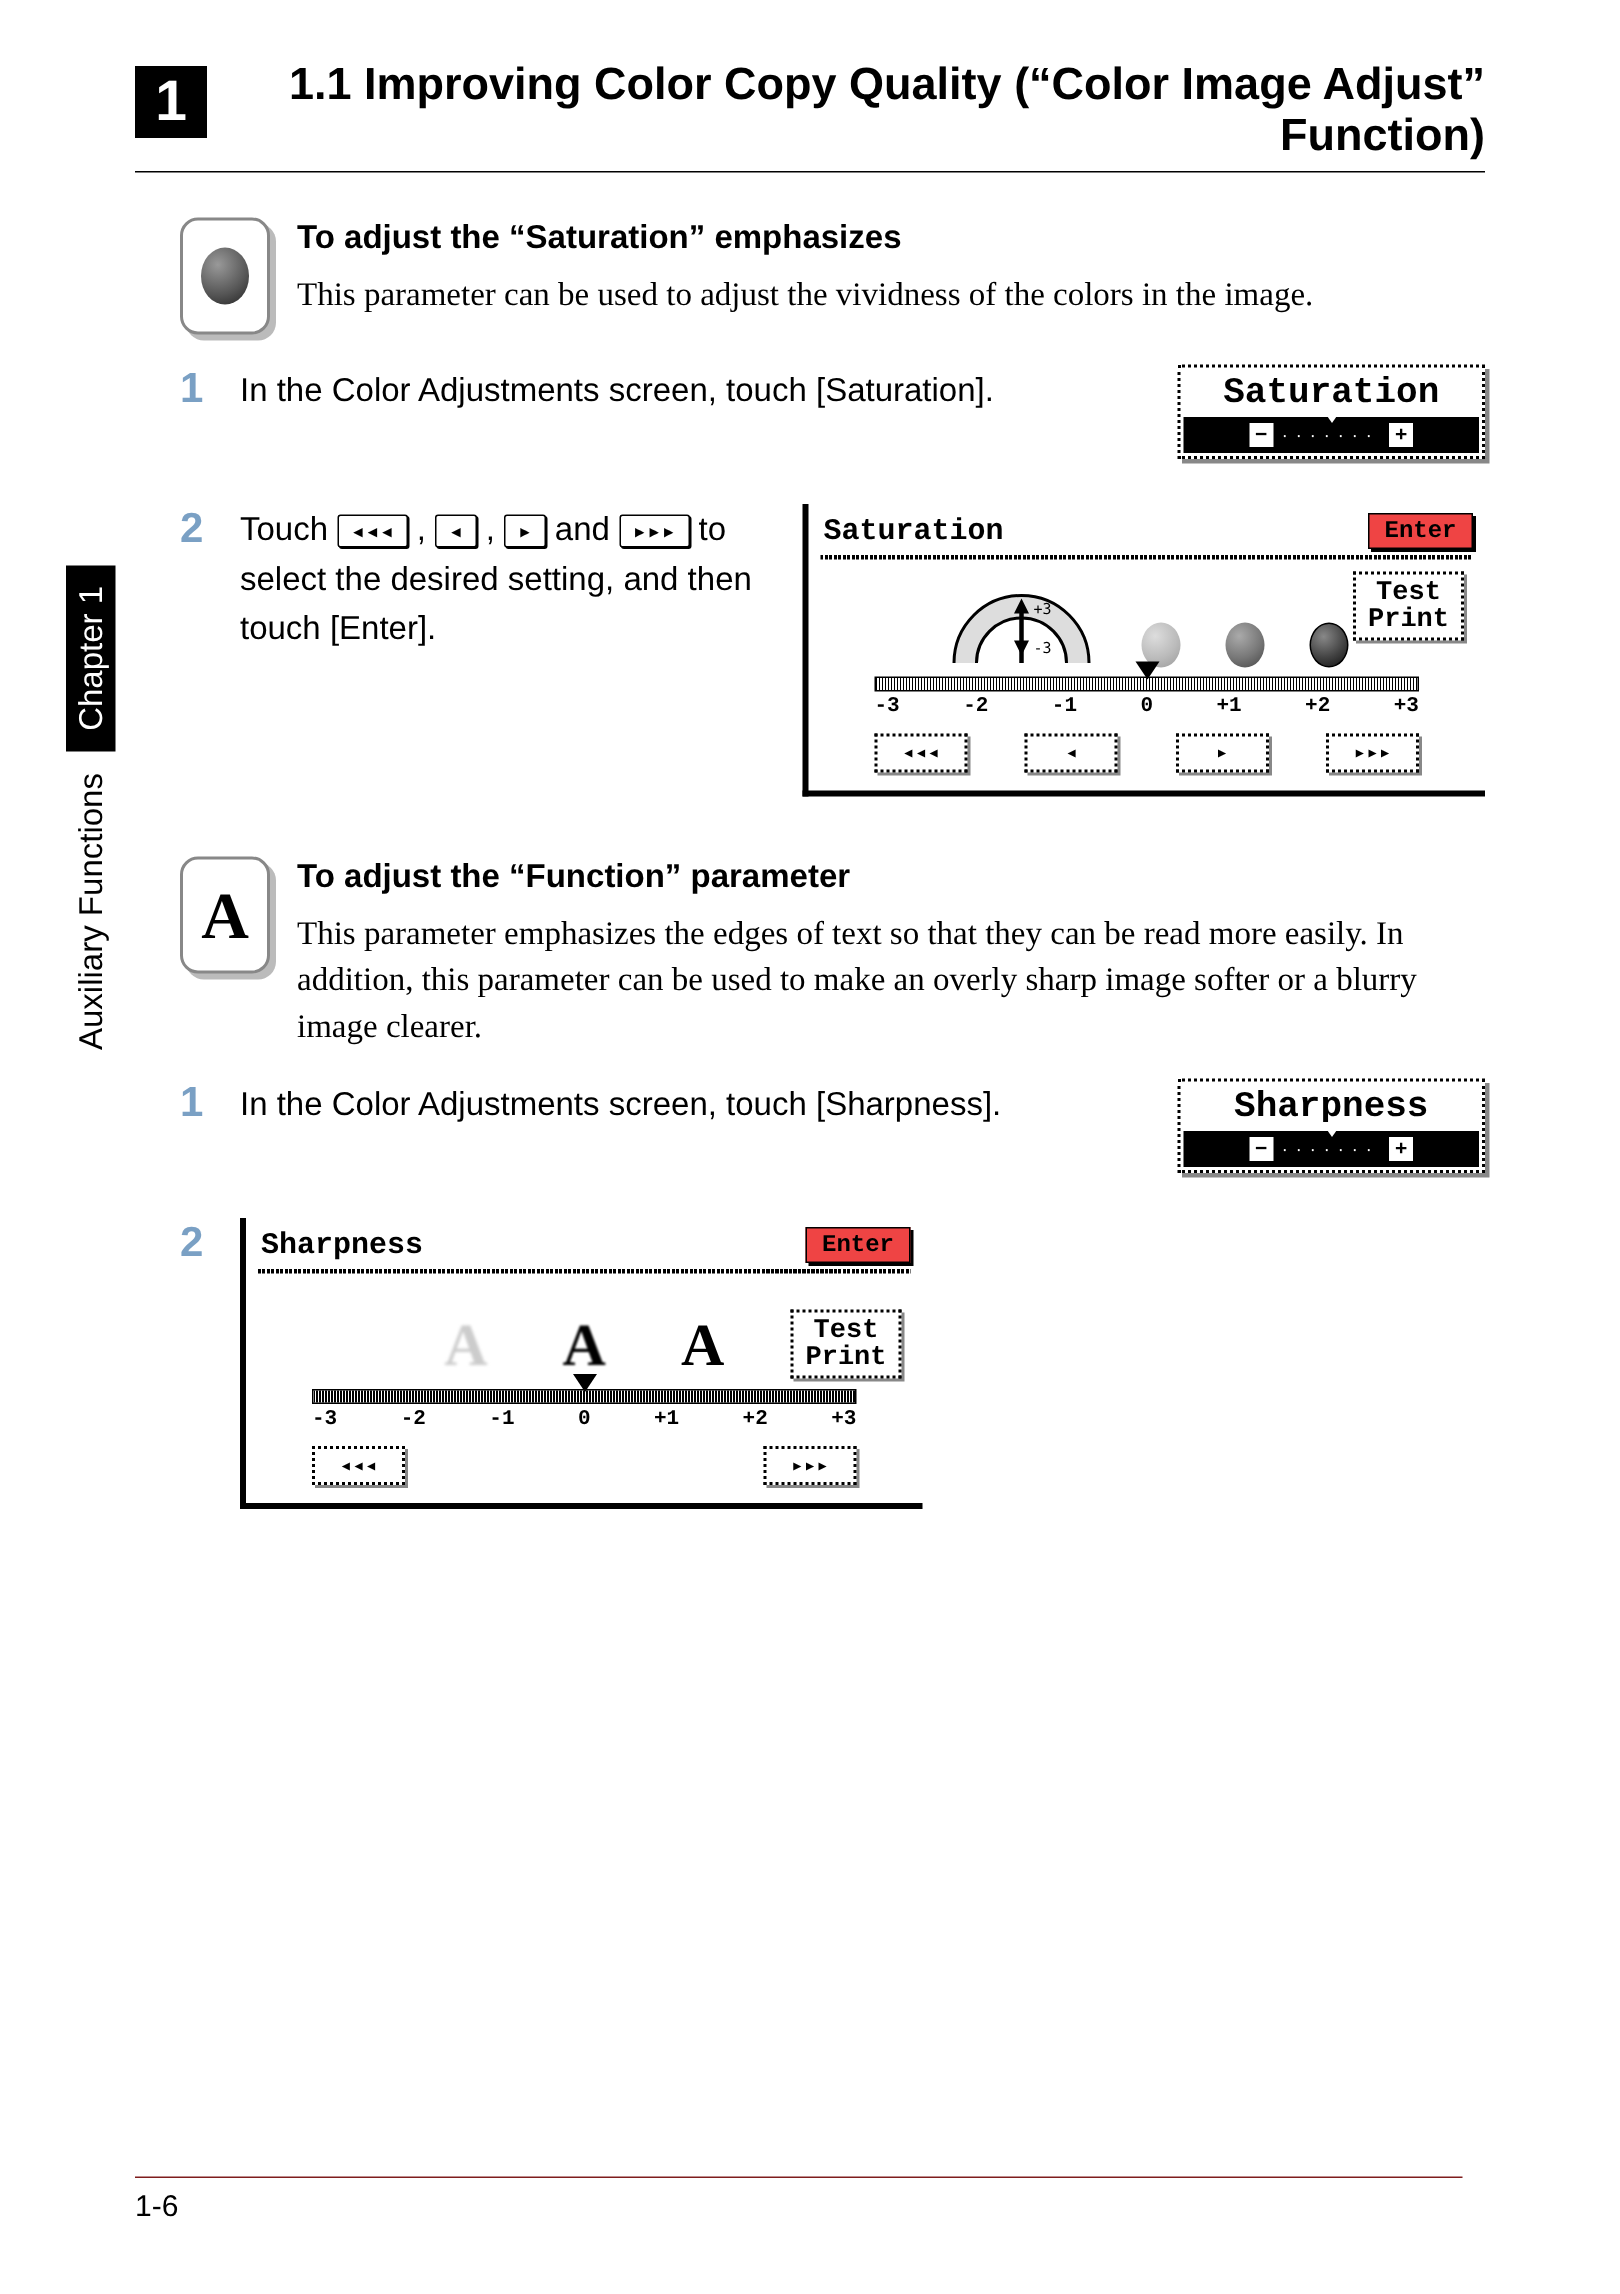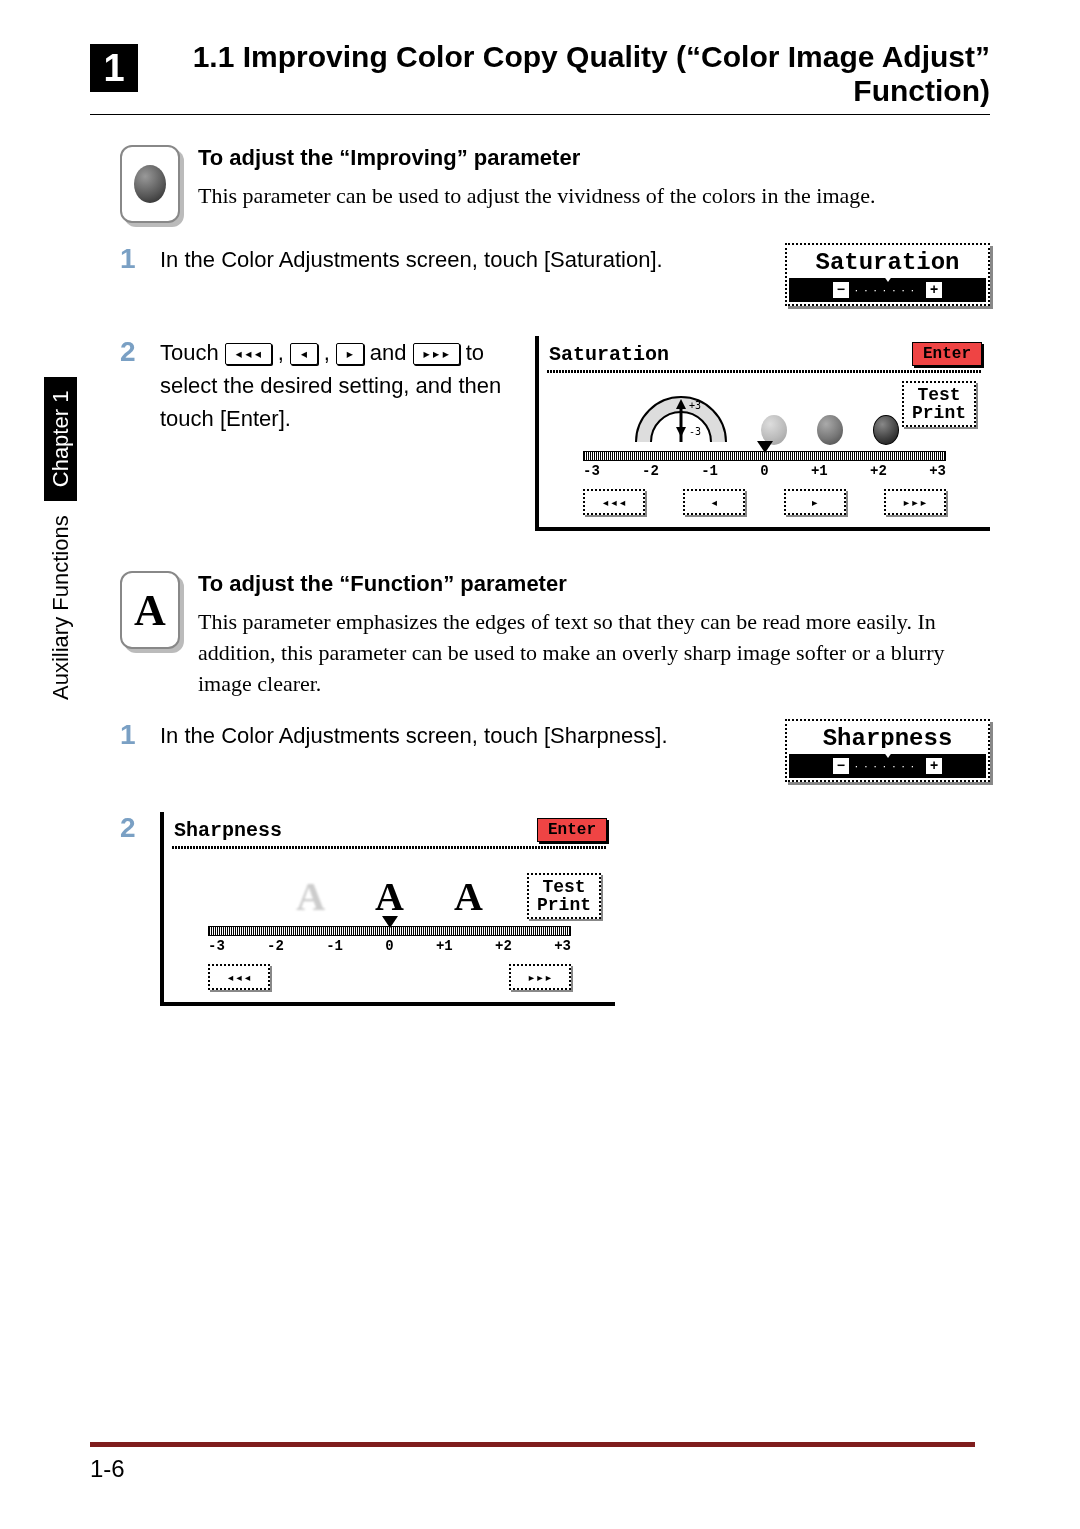--- a/index.html
+++ b/index.html
@@ -310,23 +310,23 @@
     width: 62px;
     text-align: center;
     padding: 3px 0;
     background: #fff;
   }
   .footer {
     position: absolute;
     bottom: 46px;
     left: 90px;
     right: 105px;
-    border-top: 5px solid #7f1d1d;
+    border-top: 1px solid #7f1d1d;
     padding-top: 8px;
-    font-size: 24px;
+    font-size: 20px;
   }
 </style>
 </head>
 <body>
 
 <div class="page">
 
   <div class="header-row">
     <div class="chapter-tab">
       <span>1</span>
@@ -337,21 +337,21 @@
   <div class="sidebar">
     <span>Auxiliary Functions</span>
     <span class="chap">Chapter 1</span>
   </div>
 
   <div class="section">
     <div class="section-icon">
       <div class="ball"></div>
     </div>
     <div class="section-body">
-      <div class="section-title">To adjust the “Improving” parameter</div>
+      <div class="section-title">To adjust the “Saturation” emphasizes</div>
       <div class="section-desc">This parameter can be used to adjust the vividness of the colors in the image.</div>
     </div>
   </div>
 
   <div class="step">
     <div class="step-num">1</div>
     <div class="step-text">In the Color Adjustments screen, touch [Saturation].</div>
     <div class="step-figure">
       <div class="param-chip">
         <div class="chip-title">Saturation</div>

